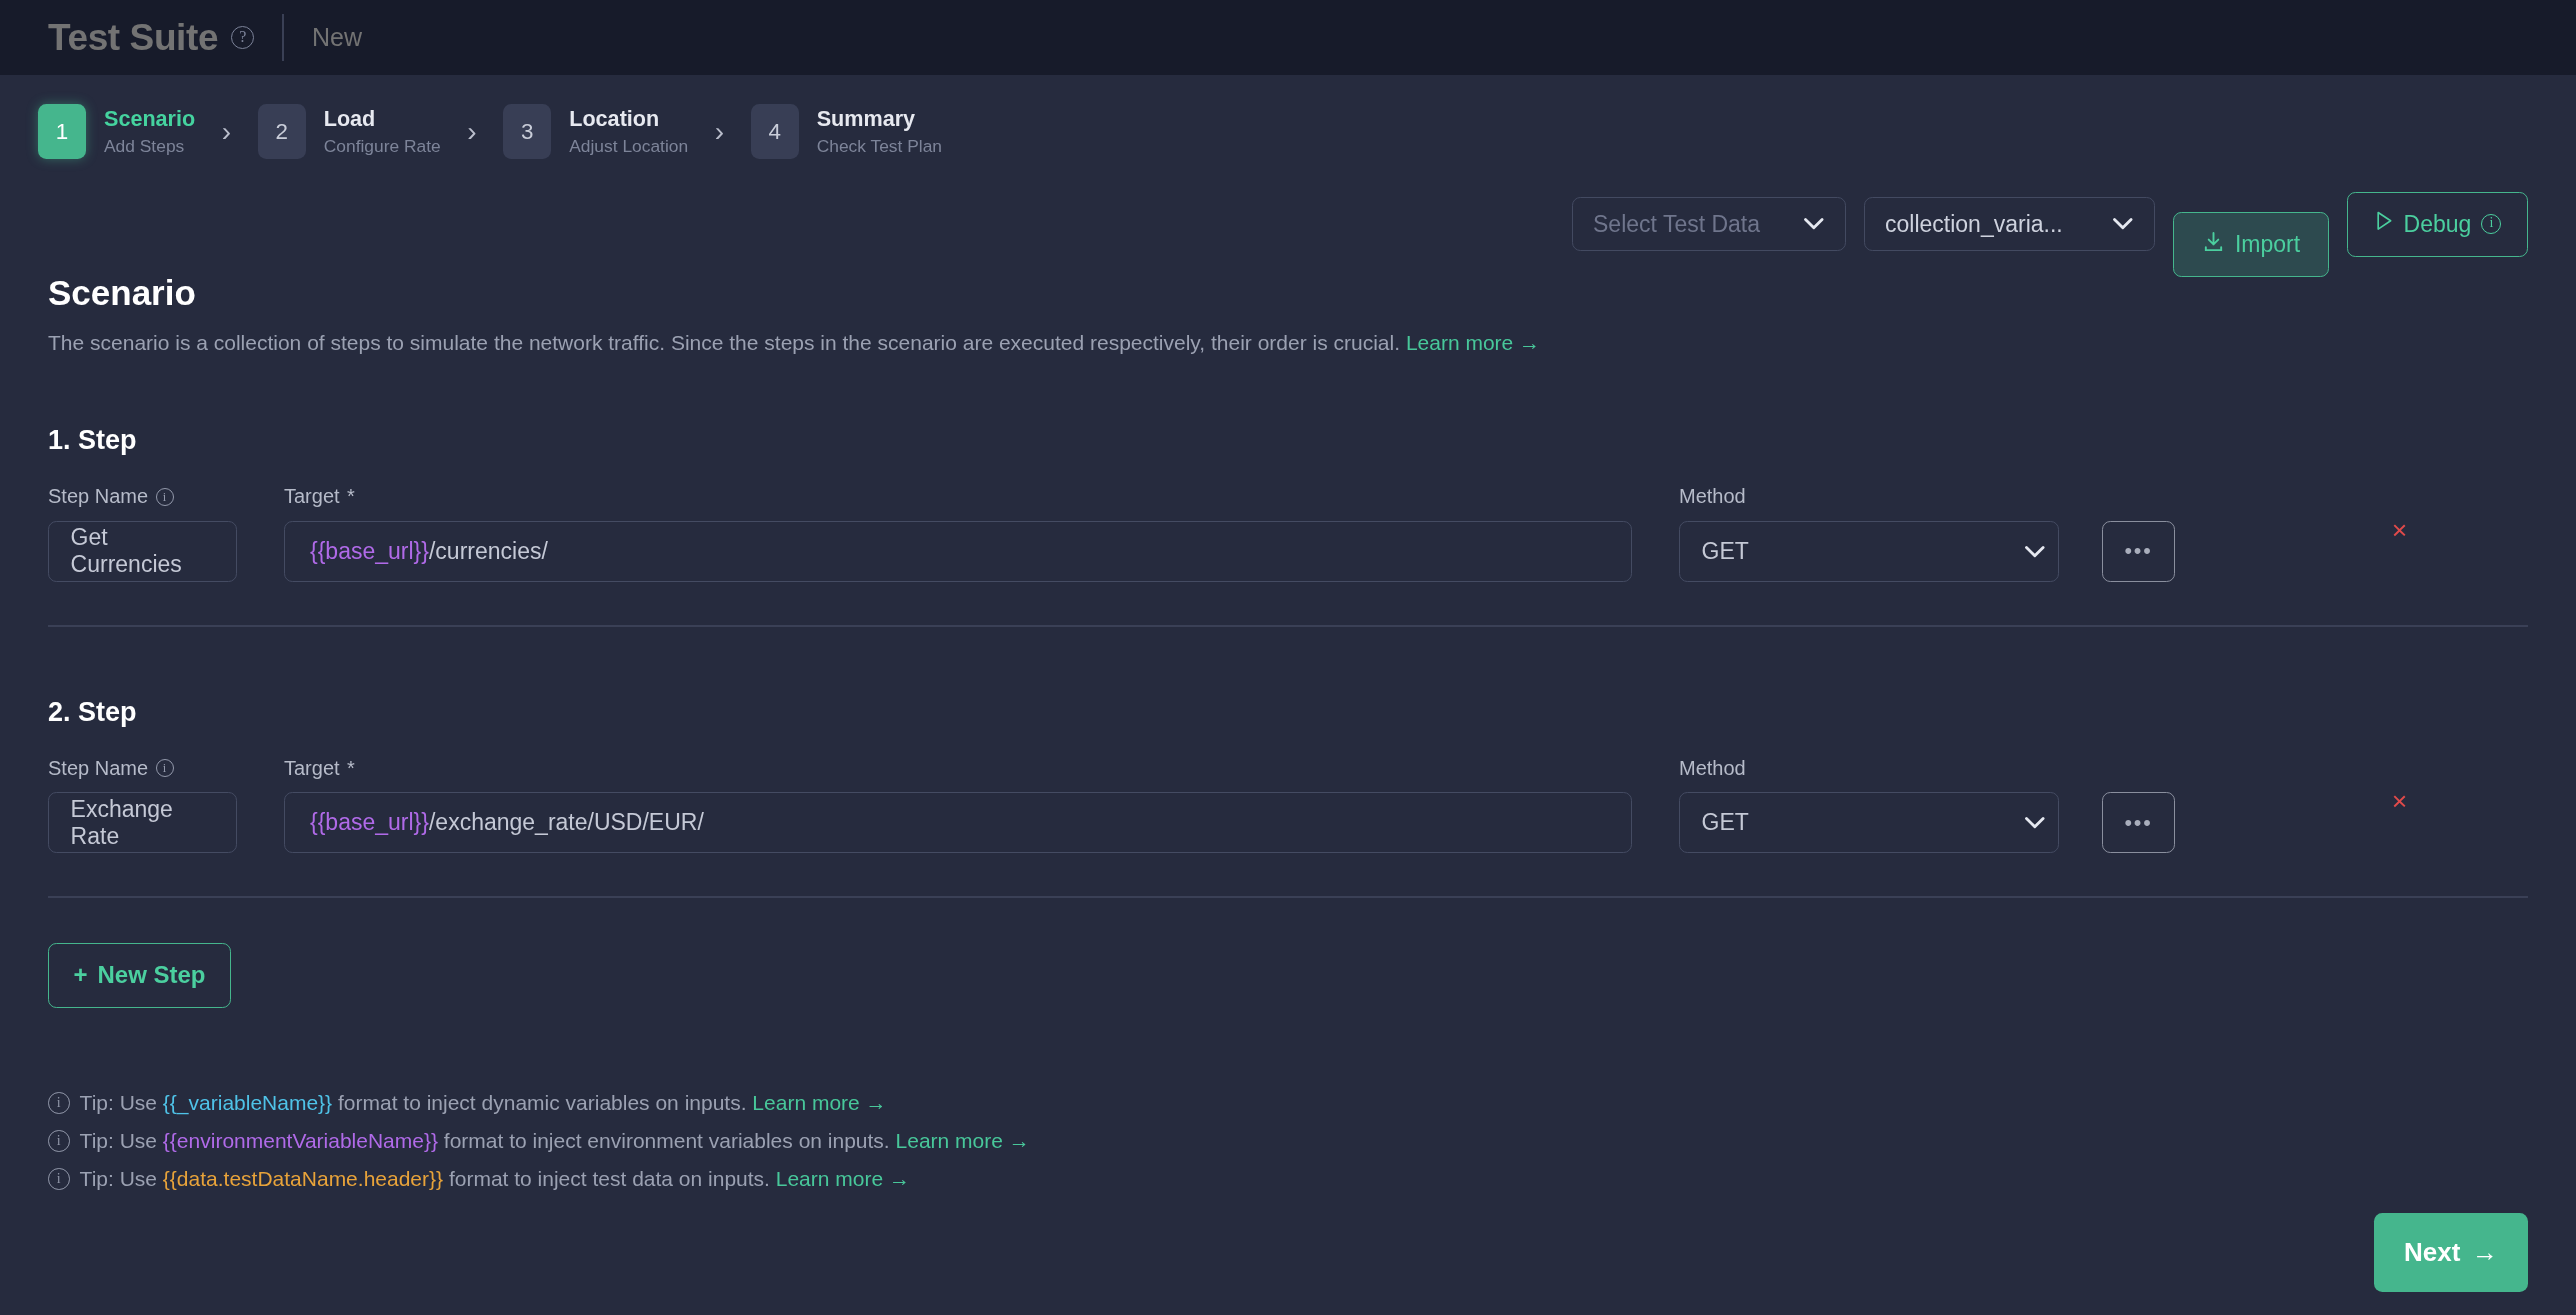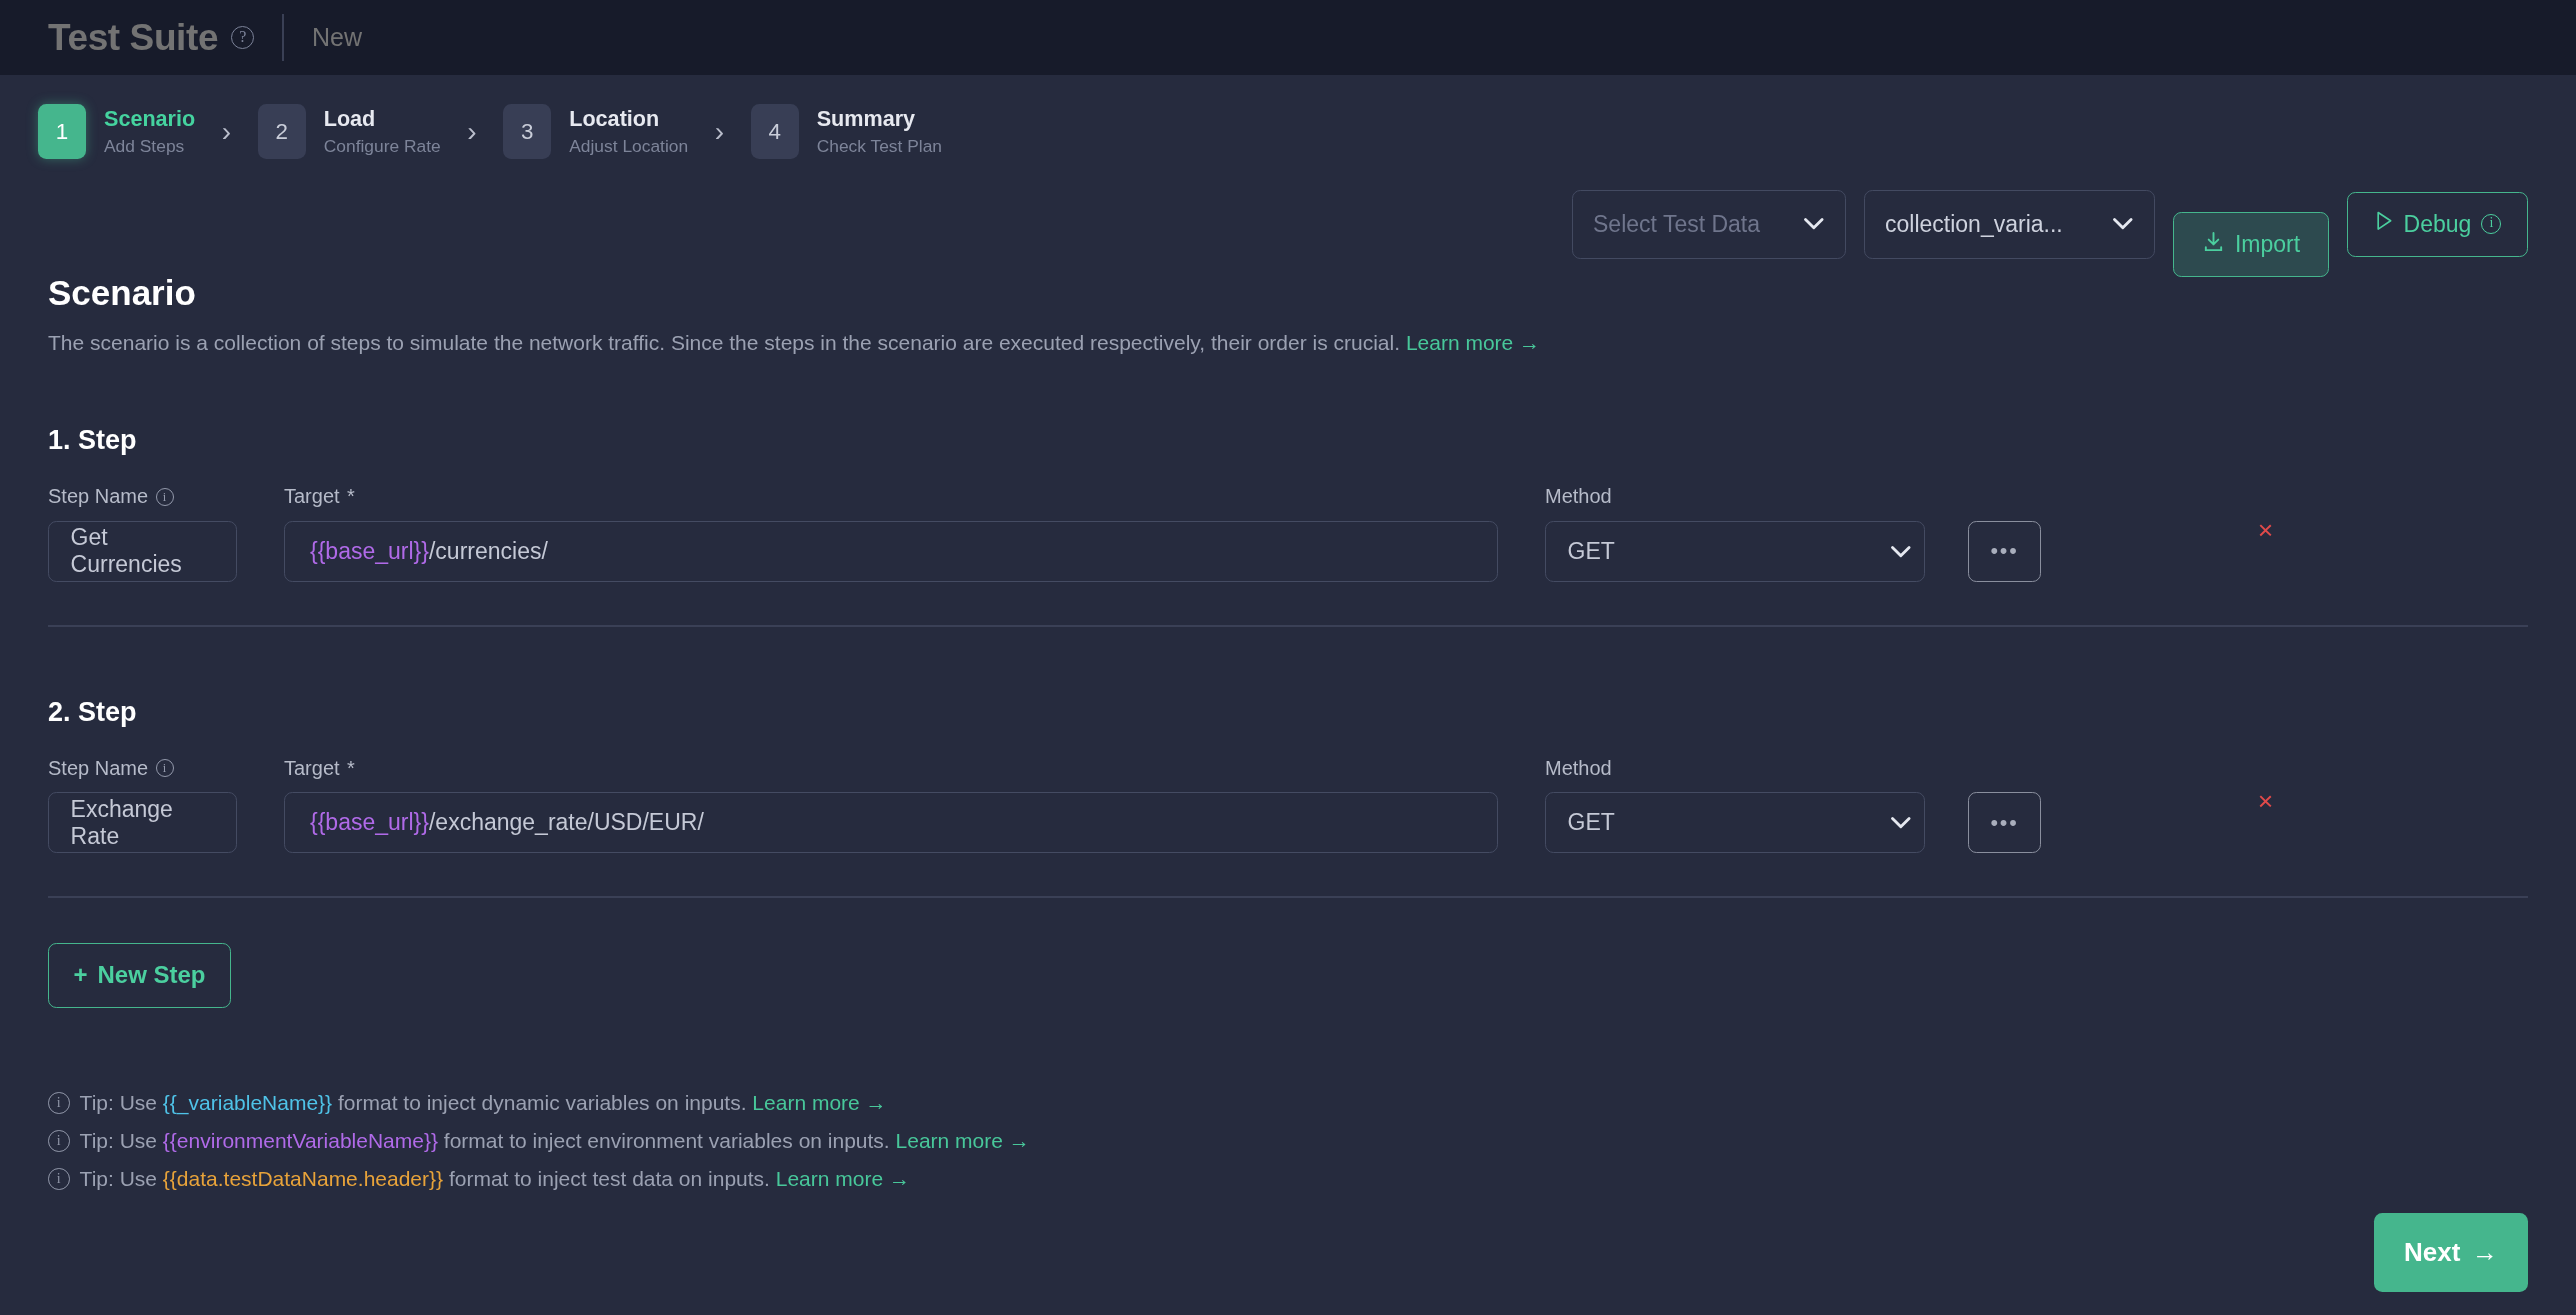--- a/index.html
+++ b/index.html
@@ -109,21 +109,21 @@
   }
   .toolbar {
     position: absolute;
     right: 48px;
     top: 6.6px;
     display: flex;
     align-items: center;
     gap: 18px;
   }
   .select-box {
-    height: 69px;
+    height: 54px;
     border: 0.8px solid #434a61;
     border-radius: 8.3px;
     background: #262b3e;
     display: flex;
     align-items: center;
     justify-content: space-between;
     padding: 0 20px;
     color: #ced2de;
     font-size: 23px;
   }
@@ -270,21 +270,21 @@
     border: 0.8px solid #444b62;
     border-radius: 8.3px;
     background: #262b3e;
     display: flex;
     align-items: center;
     padding: 0 21.6px;
     font-size: 23px;
     color: #c5c9d6;
   }
   .input.name { width: 189px; }
-  .input.target { width: 1214px; padding-left: 25px; }
+  .input.target { width: 1348px; padding-left: 25px; }
   .input.method {
     width: 380px;
     justify-content: space-between;
     padding-right: 12px;
   }
   .var-purple { color: #b06ae8; }
   .var-blue   { color: #4fc3e8; }
   .var-orange { color: #e8a33a; }
 
   .col-name   { margin-left: 0; }

